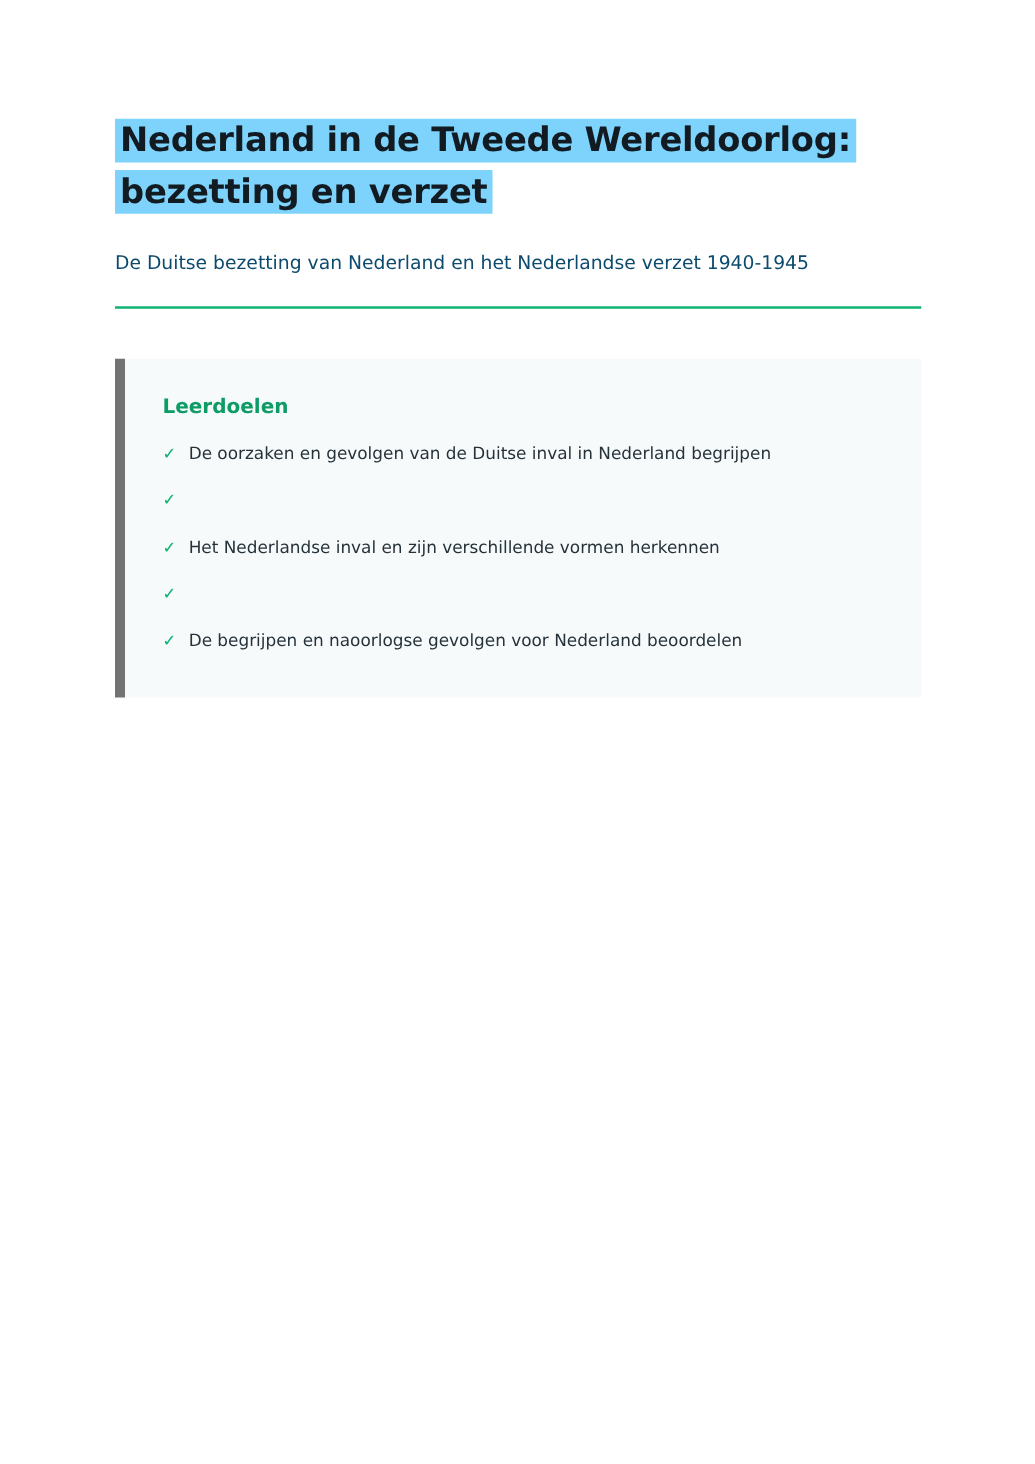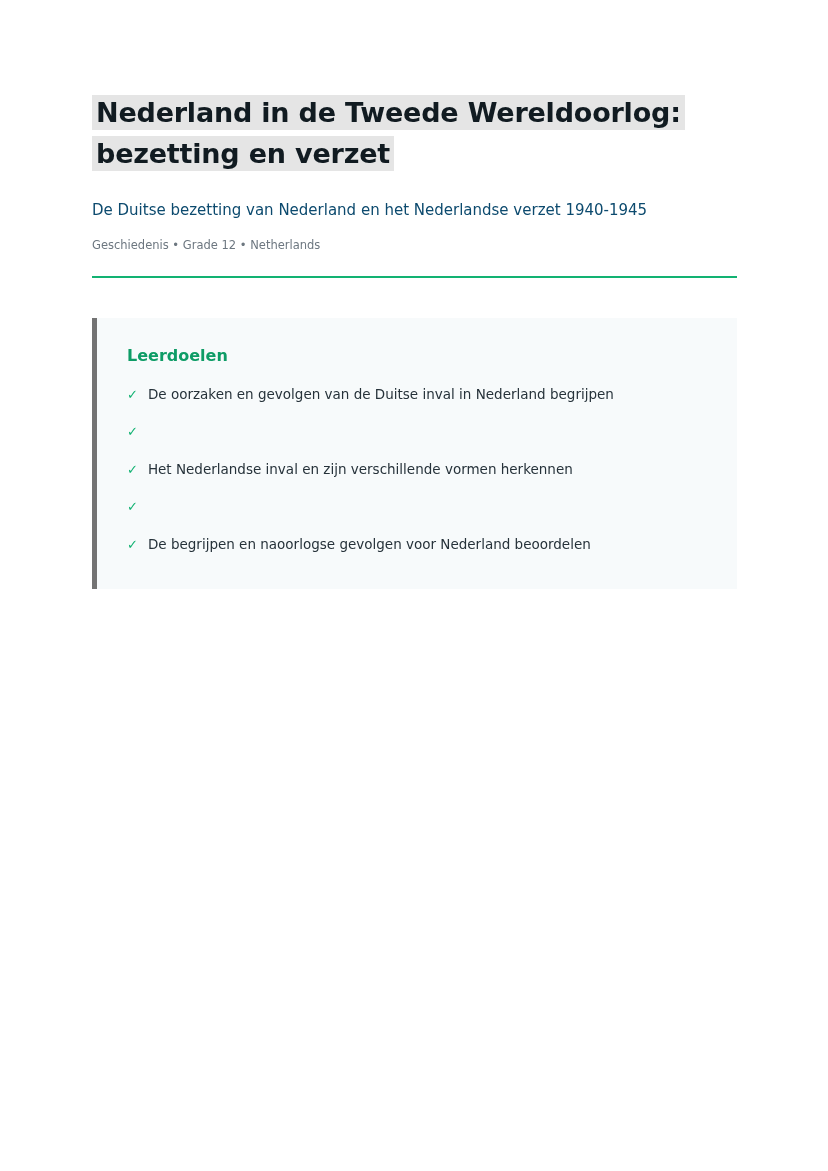--- a/index.html
+++ b/index.html
@@ -25,21 +25,21 @@
     font-family: "DejaVu Sans", sans-serif;
     font-size: 27px;
     font-weight: bold;
     line-height: 1.52;
     letter-spacing: -0.2px;
     color: #111b21;
     margin: 0;
     max-width: 650px;
   }
   .doc-title .hl {
-    background: #e5e5e5;
+    background: #7dd3fc;
     padding: 2px 4px;
     box-decoration-break: clone;
     -webkit-box-decoration-break: clone;
   }
   .doc-subtitle {
     margin: 26px 0 0 0;
     font-size: 15px;
     line-height: 1.4;
     color: #0c4a6e;
     font-family: "DejaVu Sans", sans-serif;
@@ -55,21 +55,21 @@
     width: 645px;
     height: 2px;
     background: #12b272;
     border: 0;
   }
   .objectives {
     margin-top: 40px;
     width: 645px;
     box-sizing: border-box;
     background: #f7fafb;
-    border-left: 5px solid #737373;
+    border-left: 8px solid #737373;
     padding: 28px 30px 26px 30px;
   }
   .objectives h2 {
     margin: 0 0 10px 0;
     font-family: "DejaVu Sans", sans-serif;
     font-size: 16px;
     font-weight: bold;
     color: #0e9c66;
   }
   .objective-list {
@@ -100,21 +100,20 @@
 
 <div class="page">
 
   <h1 class="doc-title">
     <span class="hl">Nederland in de Tweede Wereldoorlog:</span><br>
     <span class="hl">bezetting en verzet</span>
   </h1>
 
   <p class="doc-subtitle">De Duitse bezetting van Nederland en het Nederlandse verzet 1940-1945</p>
 
-  <p class="doc-meta">Geschiedenis • Grade 12 • Netherlands</p>
 
   <hr class="divider">
 
   <section class="objectives">
     <h2>Leerdoelen</h2>
     <ul class="objective-list">
       <li>
         <span class="check">✓</span>
         <span>De oorzaken en gevolgen van de Duitse inval in Nederland begrijpen</span>
       </li>

